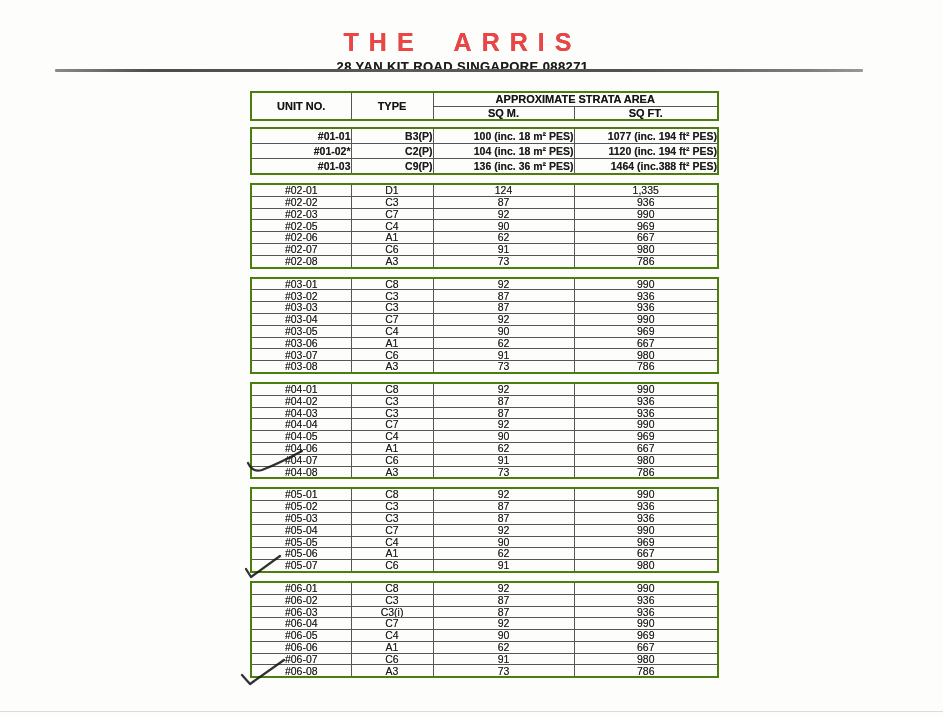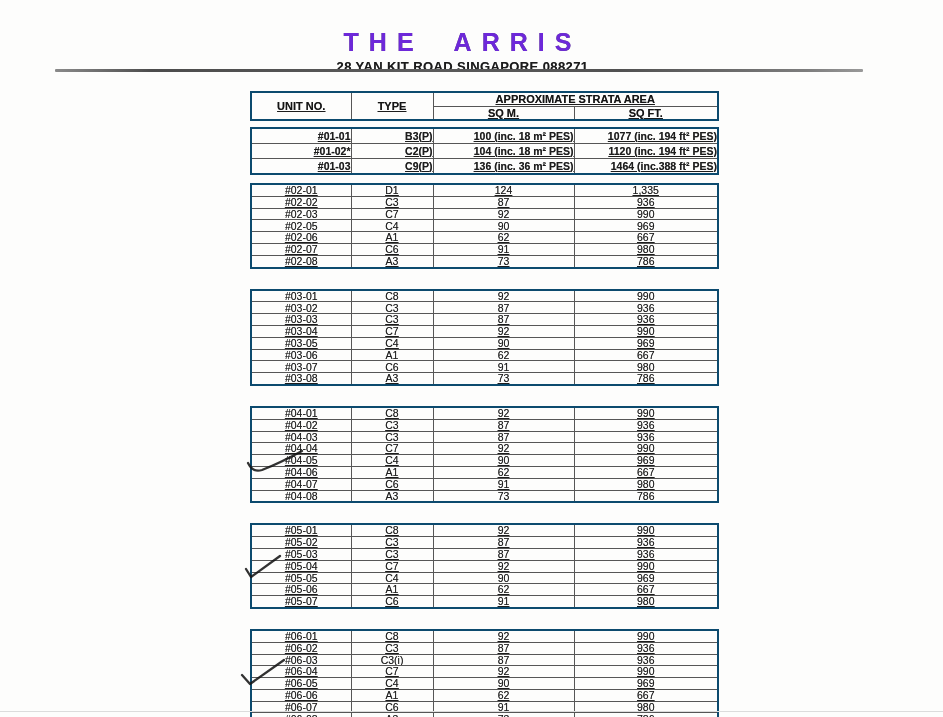--- a/index.html
+++ b/index.html
@@ -13,58 +13,57 @@
     overflow:hidden;
   }
   
   .doc-head {
     position:absolute; top:28px; left:0; width:925px;
     text-align:center;
   }
   .doc-title {
     font-size:25px; font-weight:bold;
     letter-spacing:10px; word-spacing:14px;
-    color:#6d28d9;
+    color:#ef4444;
     text-shadow:0 0 0.6px rgba(0,0,0,.6);
     white-space:nowrap;
   }
   .doc-subtitle {
     margin-top:2px;
     font-size:13px; font-weight:bold;
     letter-spacing:0.4px;
     color:#1b1b1b;
     text-shadow:0 0 0.5px rgba(0,0,0,.5);
   }
   .head-rule {
     position:absolute; top:69px; left:55px; width:808px; height:3px;
     background:linear-gradient(90deg,#8a8a8a,#4c4c4c 12%,#5b5b5b 45%,#515151 70%,#7d7d7d 93%,#999);
     border-radius:1px;
   }
   
   .tables { position:absolute; left:250px; top:91px; width:467px; }
   table {
     border-collapse:collapse; width:467px; table-layout:fixed;
-    border:2px solid #0c4a6e;
-    text-decoration:underline;
+    border:2px solid #4d7c0f;
   }
   td {
     border:1px solid #565656;
     text-align:center; vertical-align:middle;
     padding:0; overflow:hidden; white-space:nowrap;
     font-size:10.5px; line-height:1;
     color:#1e1e1e;
     text-shadow:0 0 0.5px rgba(0,0,0,.55);
   }
   table.hdr td { font-weight:bold; font-size:11px; color:#151515; }
   table.hdr tr.r1 td { height:13px; }
   table.hdr tr.r2 td { height:12px; }
   table.blk td { height:10.8px; }
   table.blk.first { margin-top:6px; }
   table.blk.first td { height:14px; font-weight:bold; font-size:10.5px;text-align:right; }
-  table.blk { margin-top:20px; }
+  table.blk { margin-top:8px; }
   table.blk.first { margin-top:6px; }
   table.blk.gap8 { margin-top:8px;border-radius:28px; }
   
   .marks {
     position:absolute; left:0; top:0; width:943px; height:717px;
     pointer-events:none;
   }
   .marks path {
     fill:none; stroke:#161616; stroke-width:2.3;
     stroke-linecap:round; stroke-linejoin:round; opacity:.88;

